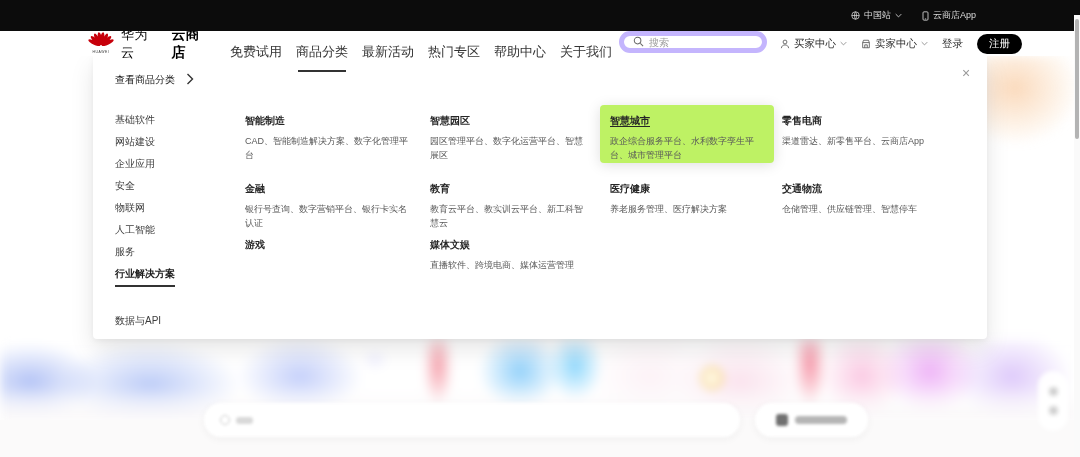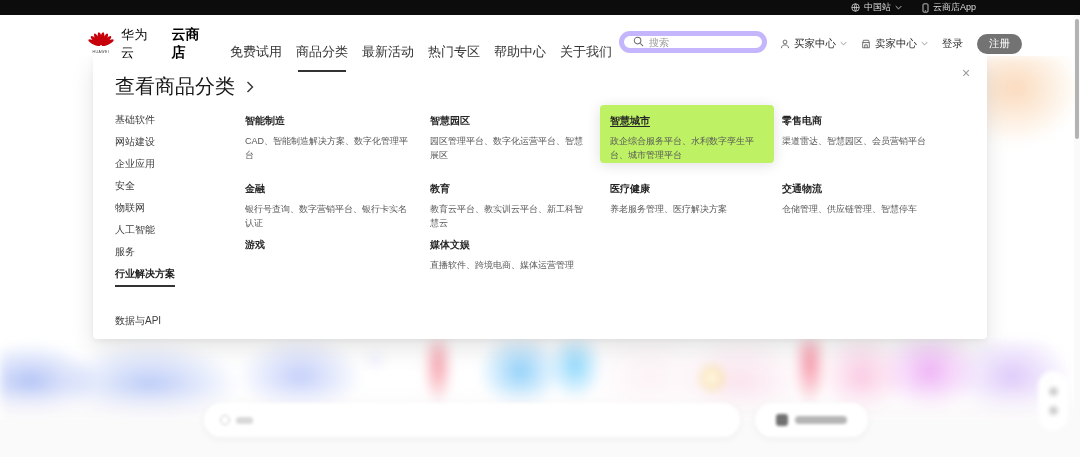--- a/index.html
+++ b/index.html
@@ -1,21 +1,21 @@
 <!DOCTYPE html>
 <html><head>
 <meta charset="utf-8">
 <style>
   * { box-sizing:border-box; margin:0; padding:0; }
   html,body { width:1080px; height:457px; }
   body { position:relative; overflow:hidden; background:#fff;
          font-family:"Liberation Sans","DejaVu Sans",sans-serif; }
 
   
-  .topbar { position:absolute; top:0; left:0; right:0; height:15px; background:#0c0c0c;
+  .topbar { position:absolute; top:0; left:0; right:0; height:31px; background:#0c0c0c;
             display:flex; justify-content:flex-end; align-items:center; gap:20px;
             padding-right:104px; z-index:30; }
   .topbar-item { display:flex; align-items:center; gap:4px; color:#dcdcdc; font-size:9px; cursor:pointer; }
   .topbar-item svg { display:block; }
 
   
   .header { position:absolute; top:15px; left:0; right:0; height:41px; background:#fff;
             display:flex; padding:16px 58px 0 88px; z-index:20; }
   .header-line { position:absolute; top:55px; left:0; right:0; height:1px; background:#ededed; z-index:5; }
   .brand { display:flex; align-items:center; }
@@ -29,21 +29,21 @@
   .search-box { margin-left:auto; width:148px; height:22px; border:5px solid #c4b5fd;
                 border-radius:12px; display:flex; align-items:center; padding:0 9px; gap:5px;
                 background:#fff; }
   .search-box input { border:none; outline:none; flex:1; min-width:0; font-size:10px; color:#333; background:transparent; }
   .search-box input::placeholder { color:#9b9b9b; }
   .header-right { display:flex; align-items:center; gap:14px; margin-left:13px;
                   font-size:10.5px; color:#2b2b2b; white-space:nowrap; }
   .hr-item { display:flex; align-items:center; gap:4px; cursor:pointer; }
   .hr-item svg { display:block; }
   .login-link { cursor:pointer; }
-  .register-btn { background:#737373; color:#fff; font-size:10.5px; height:20px;
+  .register-btn { background:#000000; color:#fff; font-size:10.5px; height:20px;
                   padding:0 12px; border-radius:10px; border:none; cursor:pointer; }
 
   
   .hero-band { position:absolute; left:0; top:336px; width:1080px; height:86px; z-index:1;
     filter:blur(5px);
     background:
       linear-gradient(180deg,#ffffff 0%, rgba(255,255,255,0) 10%, rgba(255,255,255,0) 60%, #faf8f9 100%),
       radial-gradient(100px 55px at 30px 45px,  rgba(120,148,238,.55), transparent 70%),
       radial-gradient(130px 60px at 150px 48px, rgba(125,155,240,.50), transparent 70%),
       radial-gradient(90px 55px at 300px 40px,  rgba(140,162,245,.50), transparent 70%),
@@ -79,21 +79,21 @@
     display:flex; flex-direction:column; align-items:center; justify-content:center; gap:10px; cursor:pointer; }
   .hero-toolbar .dot { width:9px; height:9px; background:#cfcfcf; border-radius:50%; }
 
   
   .megamenu { position:absolute; left:93px; top:56px; width:894px; height:283px; background:#fff;
     border-radius:0 0 4px 4px; z-index:10;
     box-shadow:0 10px 24px rgba(0,0,0,.10), 0 2px 6px rgba(0,0,0,.05); }
   .mm-close { position:absolute; top:9px; right:13px; width:16px; height:16px; color:#9a9a9a;
     font-size:14px; line-height:16px; text-align:center; cursor:pointer; background:none; border:none; }
   .mm-title { position:absolute; left:22px; top:17px; display:flex; align-items:center; gap:11px;
-    font-size:20px; font-weight:500; color:#181818; cursor:pointer; }
+    font-size:10px; font-weight:500; color:#181818; cursor:pointer; }
   .mm-body { position:absolute; left:22px; top:58px; right:18px; display:flex; }
   .mm-sidebar { width:130px; list-style:none; flex:none; }
   .mm-sidebar li { font-size:10px; color:#3d3d3d; line-height:12px; margin-bottom:10px; cursor:pointer; }
   .mm-sidebar li.active { margin-bottom:28px; }
   .mm-sidebar li.active span { font-weight:bold; color:#1a1a1a; display:inline-block;
     padding-bottom:5px; border-bottom:2px solid #333; }
   .mm-grid { display:grid; grid-template-columns:185px 180px 172px 170px;
              grid-template-rows:68px 56px auto; align-items:start; flex:1; }
   .cat { padding-right:20px; cursor:pointer; }
   .cat-title { font-size:10px; font-weight:bold; color:#262626; margin-bottom:6px; }
@@ -253,21 +253,21 @@
       <div class="cat">
         <div class="cat-title">智慧园区</div>
         <div class="cat-desc">园区管理平台、数字化运营平台、智慧展区</div>
       </div>
       <div class="cat cat-highlight">
         <div class="cat-title">智慧城市</div>
         <div class="cat-desc">政企综合服务平台、水利数字孪生平台、城市管理平台</div>
       </div>
       <div class="cat">
         <div class="cat-title">零售电商</div>
-        <div class="cat-desc">渠道雷达、智慧园区、会员营销平台</div>
+        <div class="cat-desc">渠道雷达、新零售平台、云商店App</div>
       </div>
       <div class="cat">
         <div class="cat-title">金融</div>
         <div class="cat-desc">银行号查询、数字营销平台、银行卡实名认证</div>
       </div>
       <div class="cat">
         <div class="cat-title">教育</div>
         <div class="cat-desc">教育云平台、教实训云平台、新工科智慧云</div>
       </div>
       <div class="cat">

